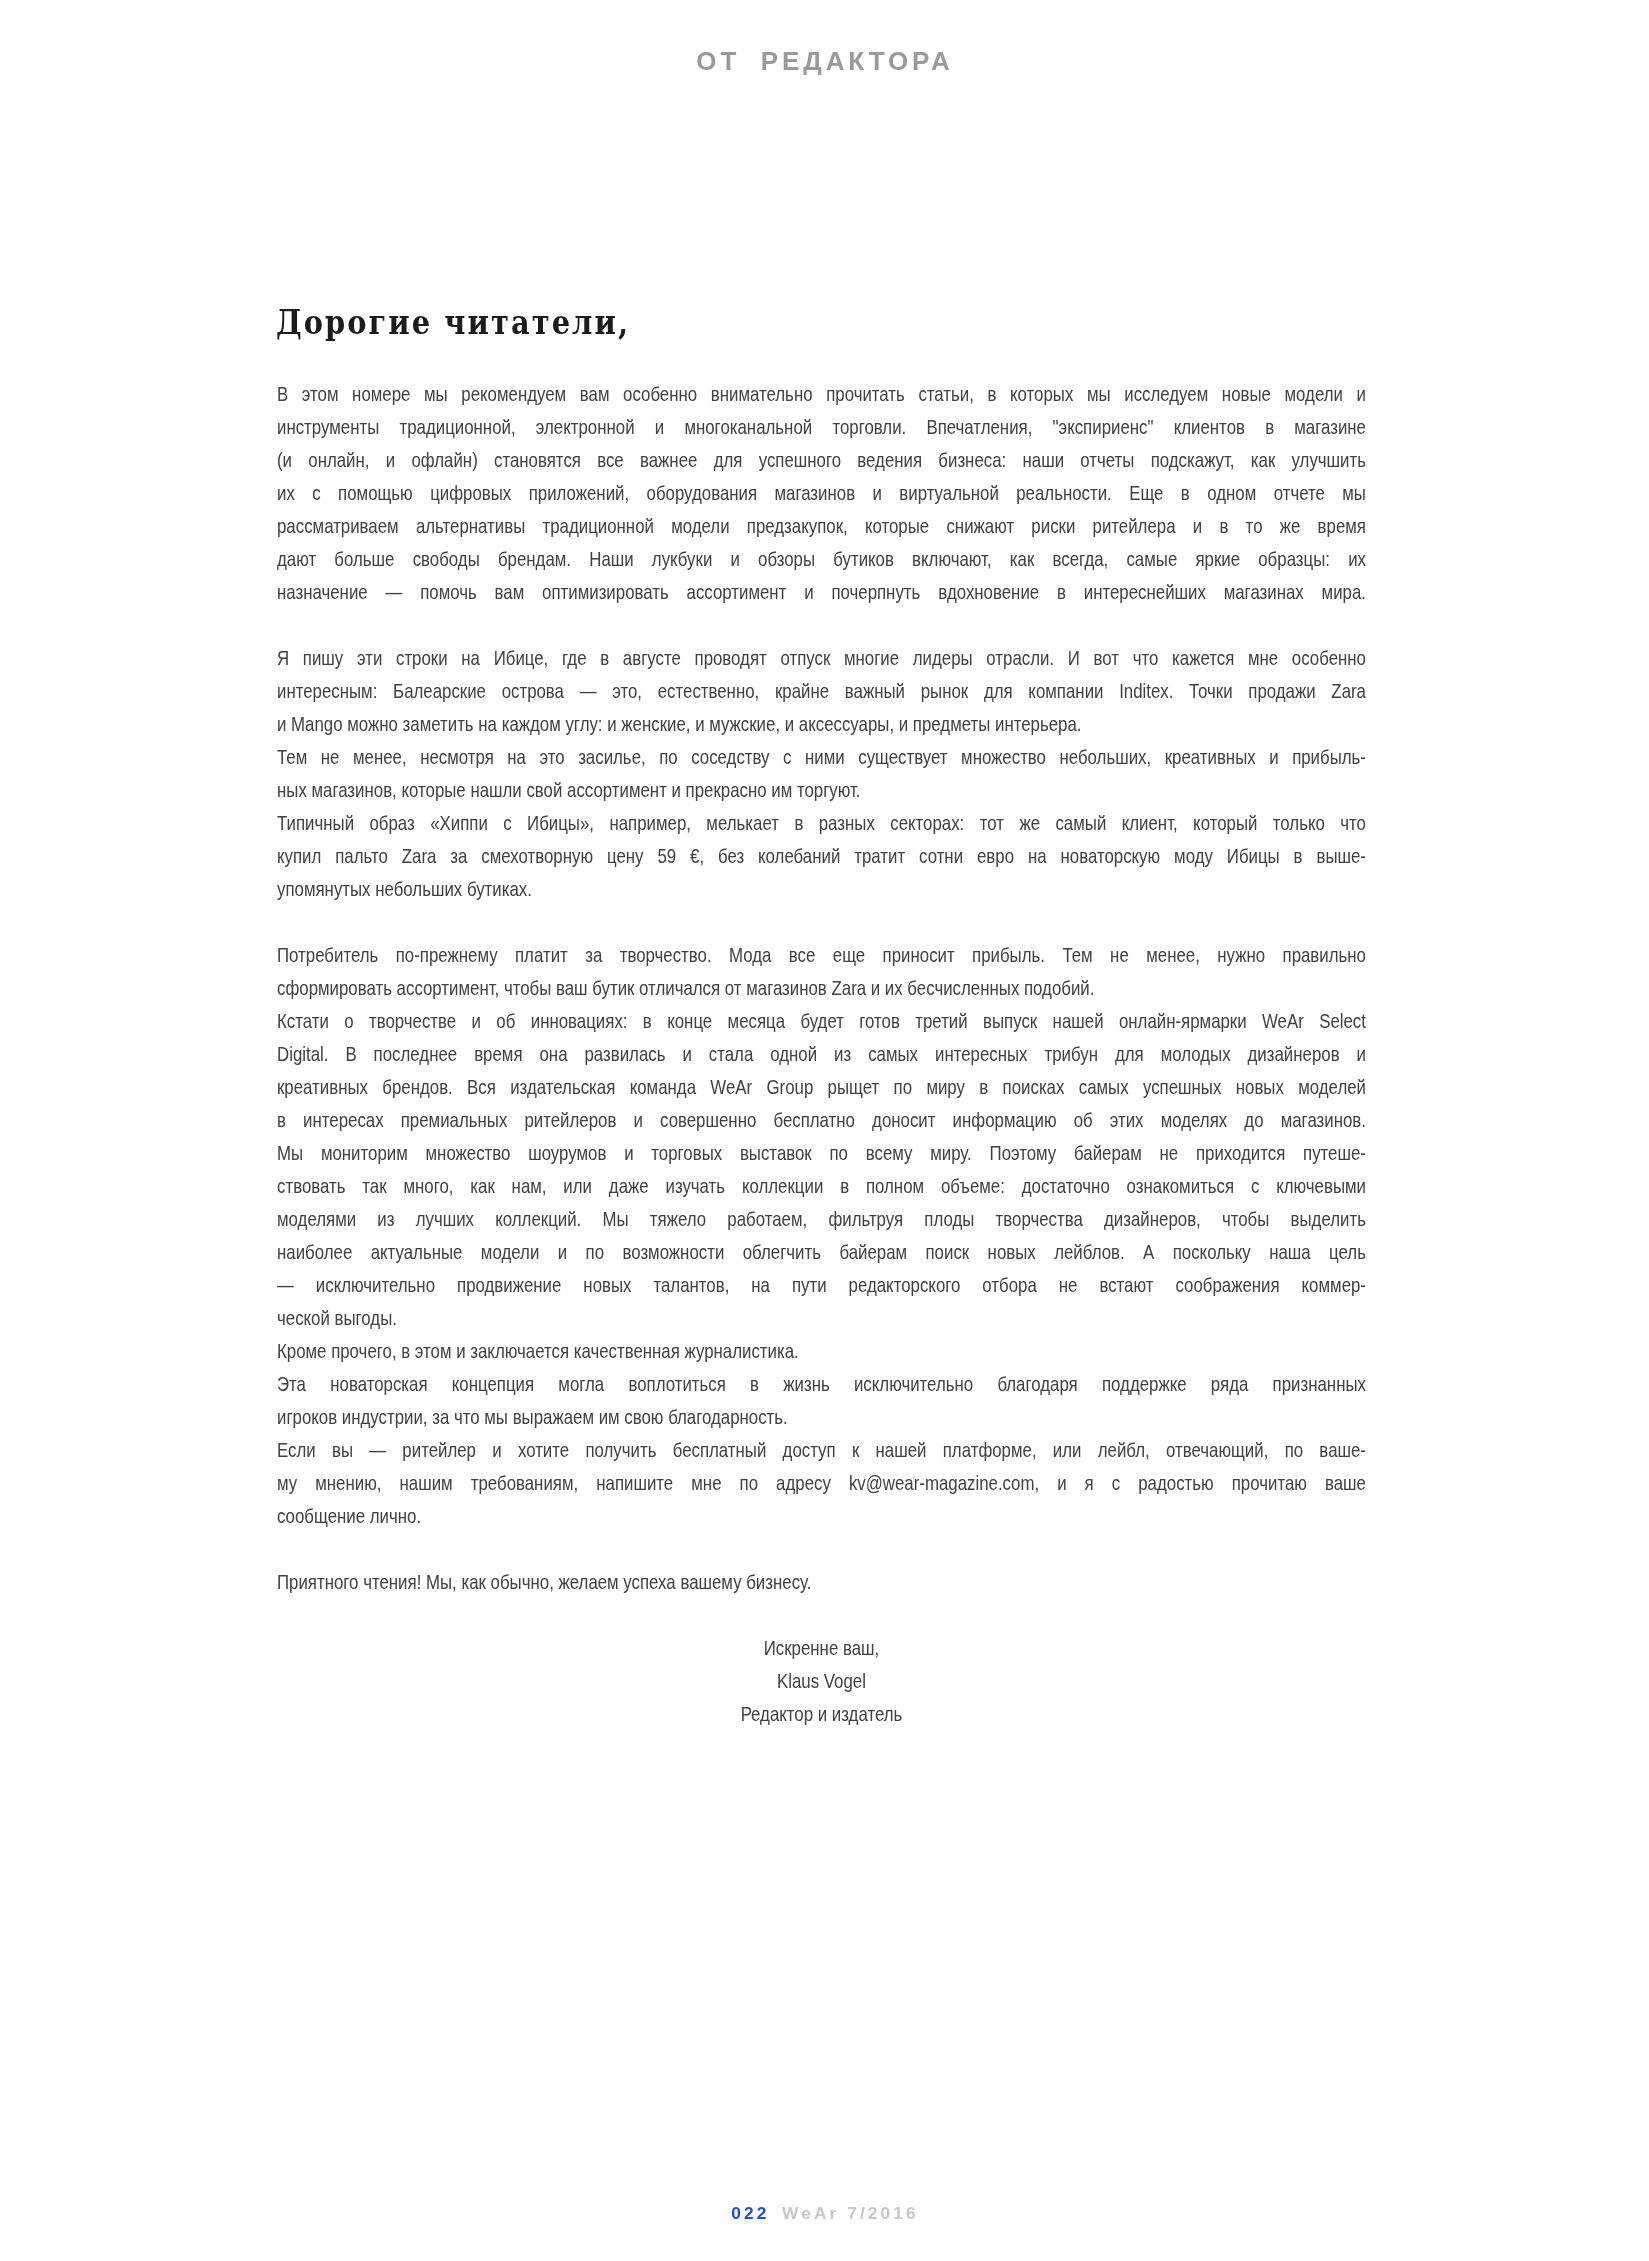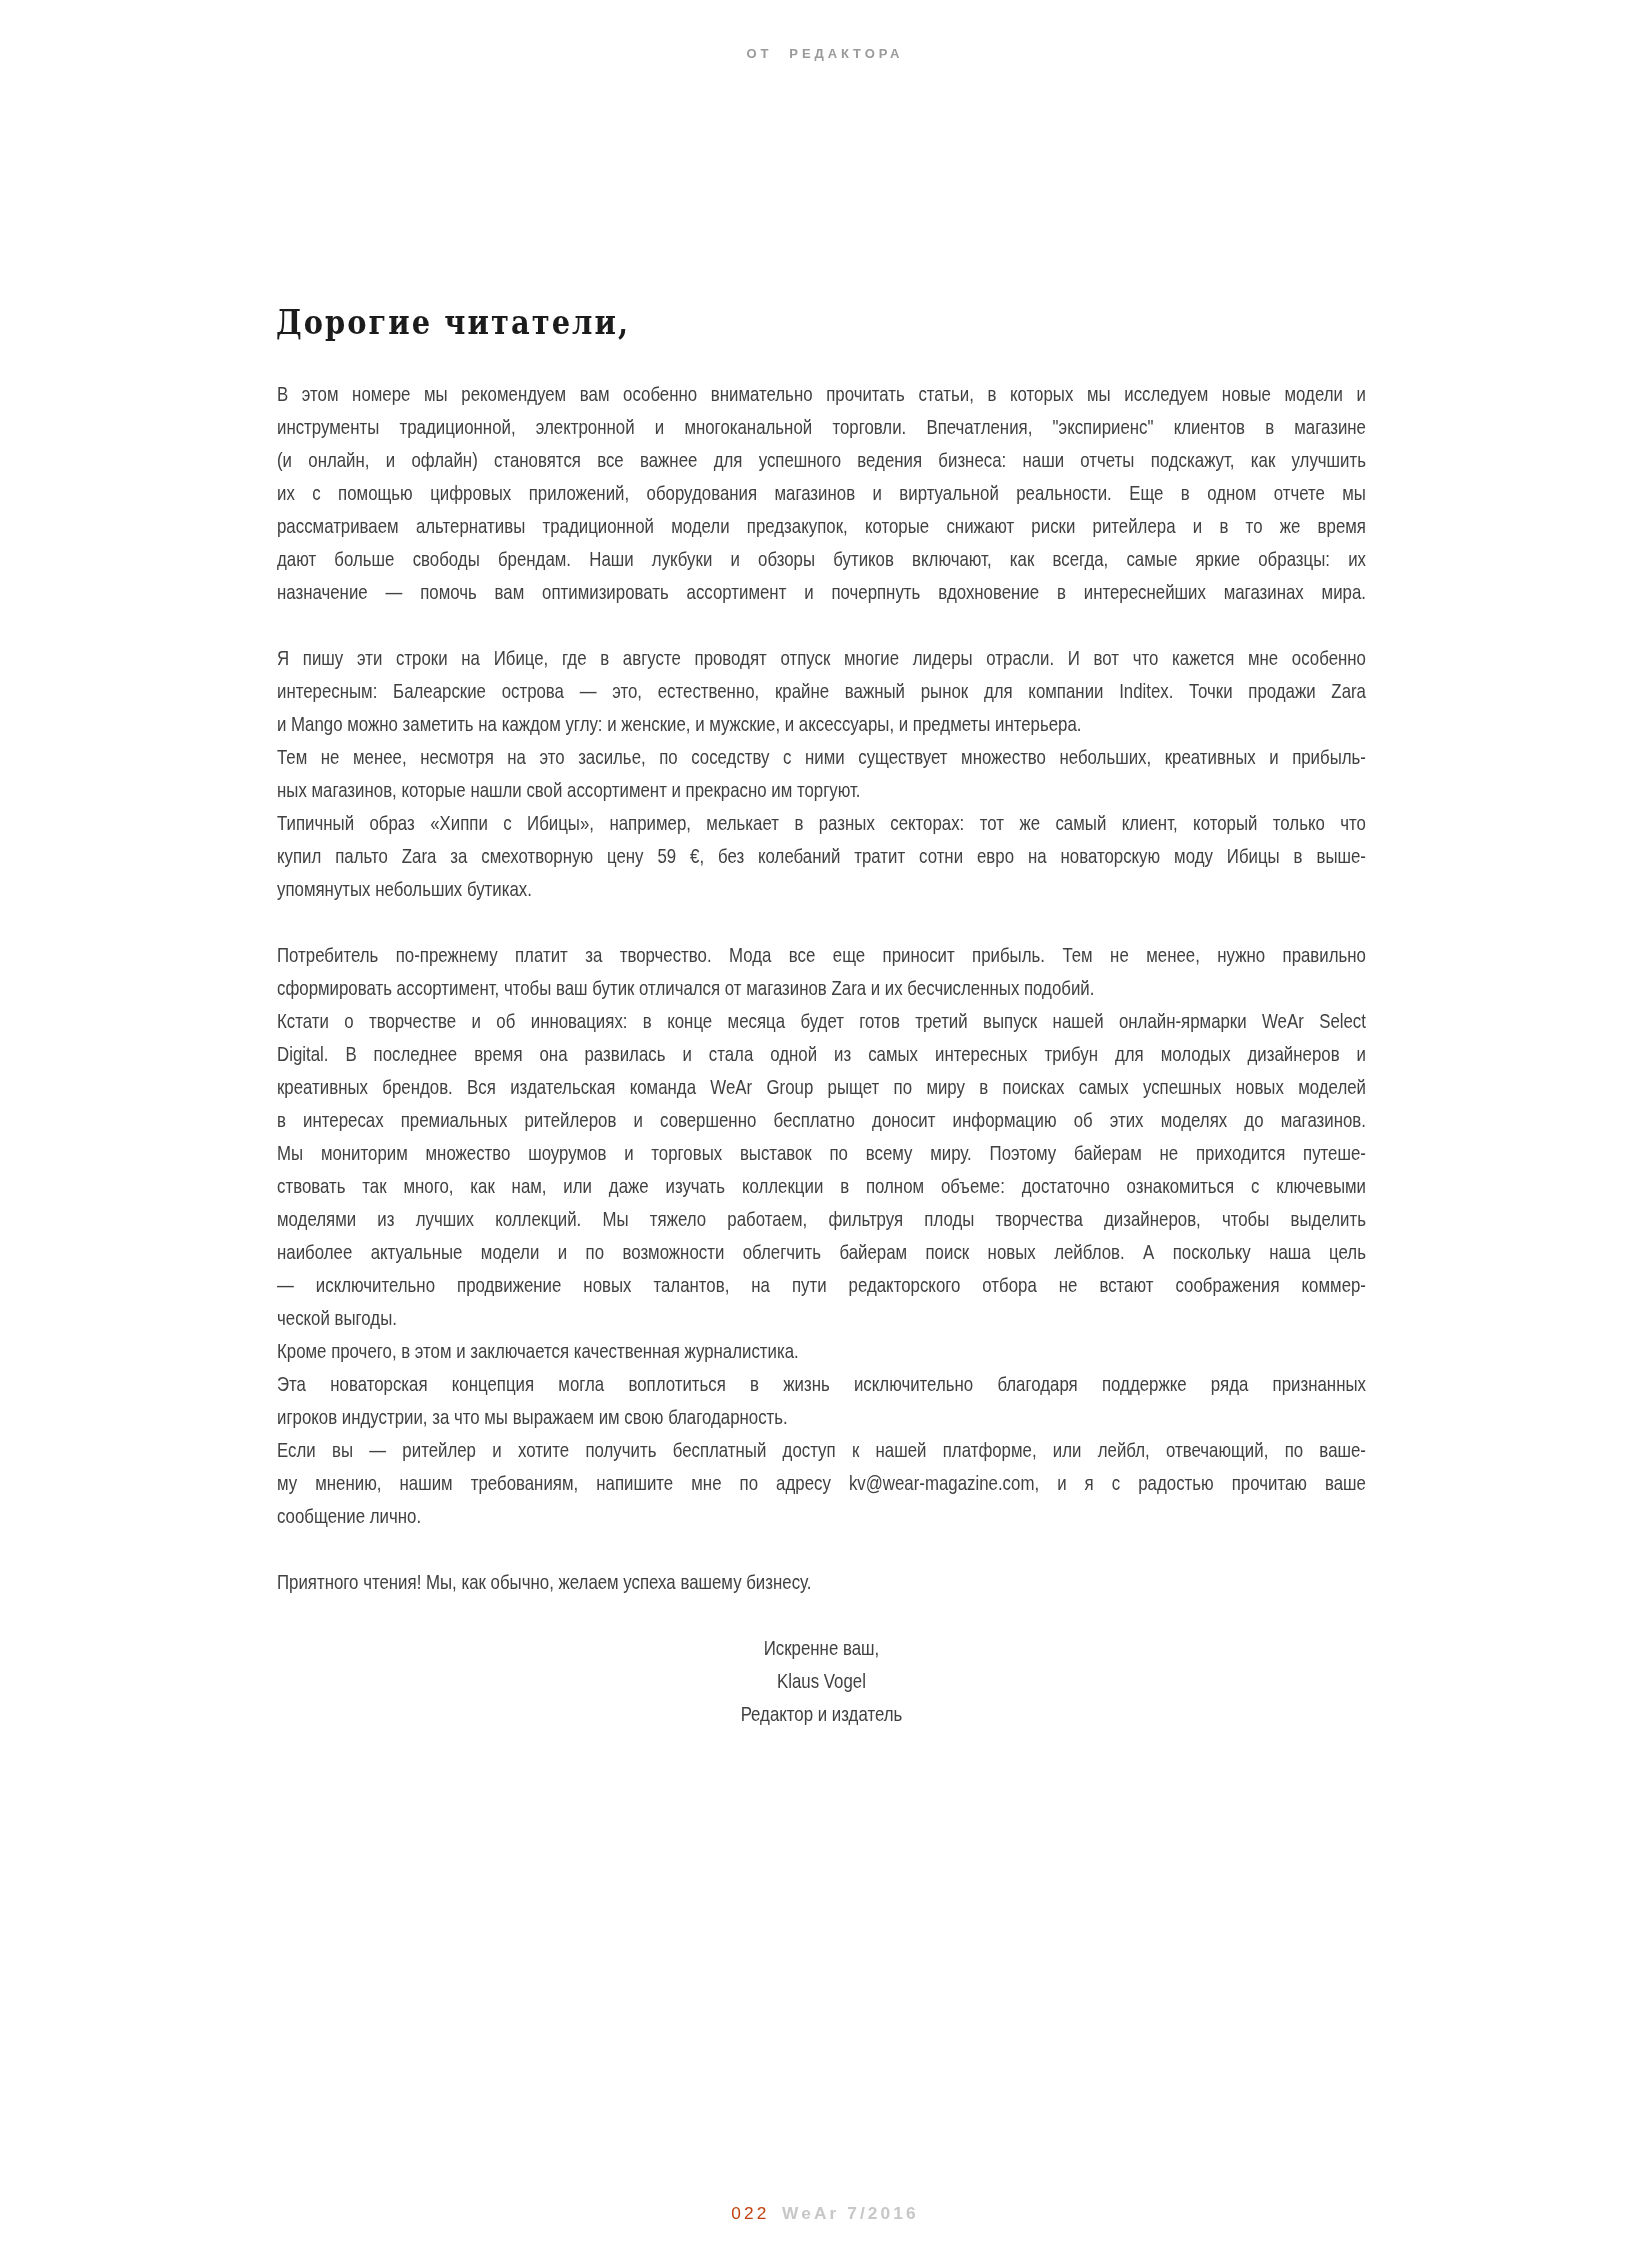--- a/index.html
+++ b/index.html
@@ -11,21 +11,21 @@
     background: #ffffff;
     font-family: "Liberation Sans", sans-serif;
     overflow: hidden;
   }
   .section-label {
     position: absolute;
     top: 46px;
     left: 0;
     width: 100%;
     text-align: center;
-    font-size: 13px;
+    font-size: 26px;
     font-weight: bold;
     letter-spacing: 3.9px;
     word-spacing: 9.4px;
     color: #9a9a9a;
   }
   .title-wrap {
     position: absolute;
     left: 276px;
     top: 301px;
     transform: scaleX(0.85);
@@ -66,22 +66,22 @@
   .footer {
     position: absolute;
     top: 2203px;
     left: 0;
     width: 100%;
     text-align: center;
     font-size: 17.3px;
     letter-spacing: 3.1px;
   }
   .footer .num {
-    font-weight: normal;
-    color: #c2410c;
+    font-weight: bold;
+    color: #1d4ed8;
   }
   .footer .issue {
     font-weight: bold;
     color: #c7c7c7;
     margin-left: 12.6px;
   }
 </style>
 </head>
 <body>
 

